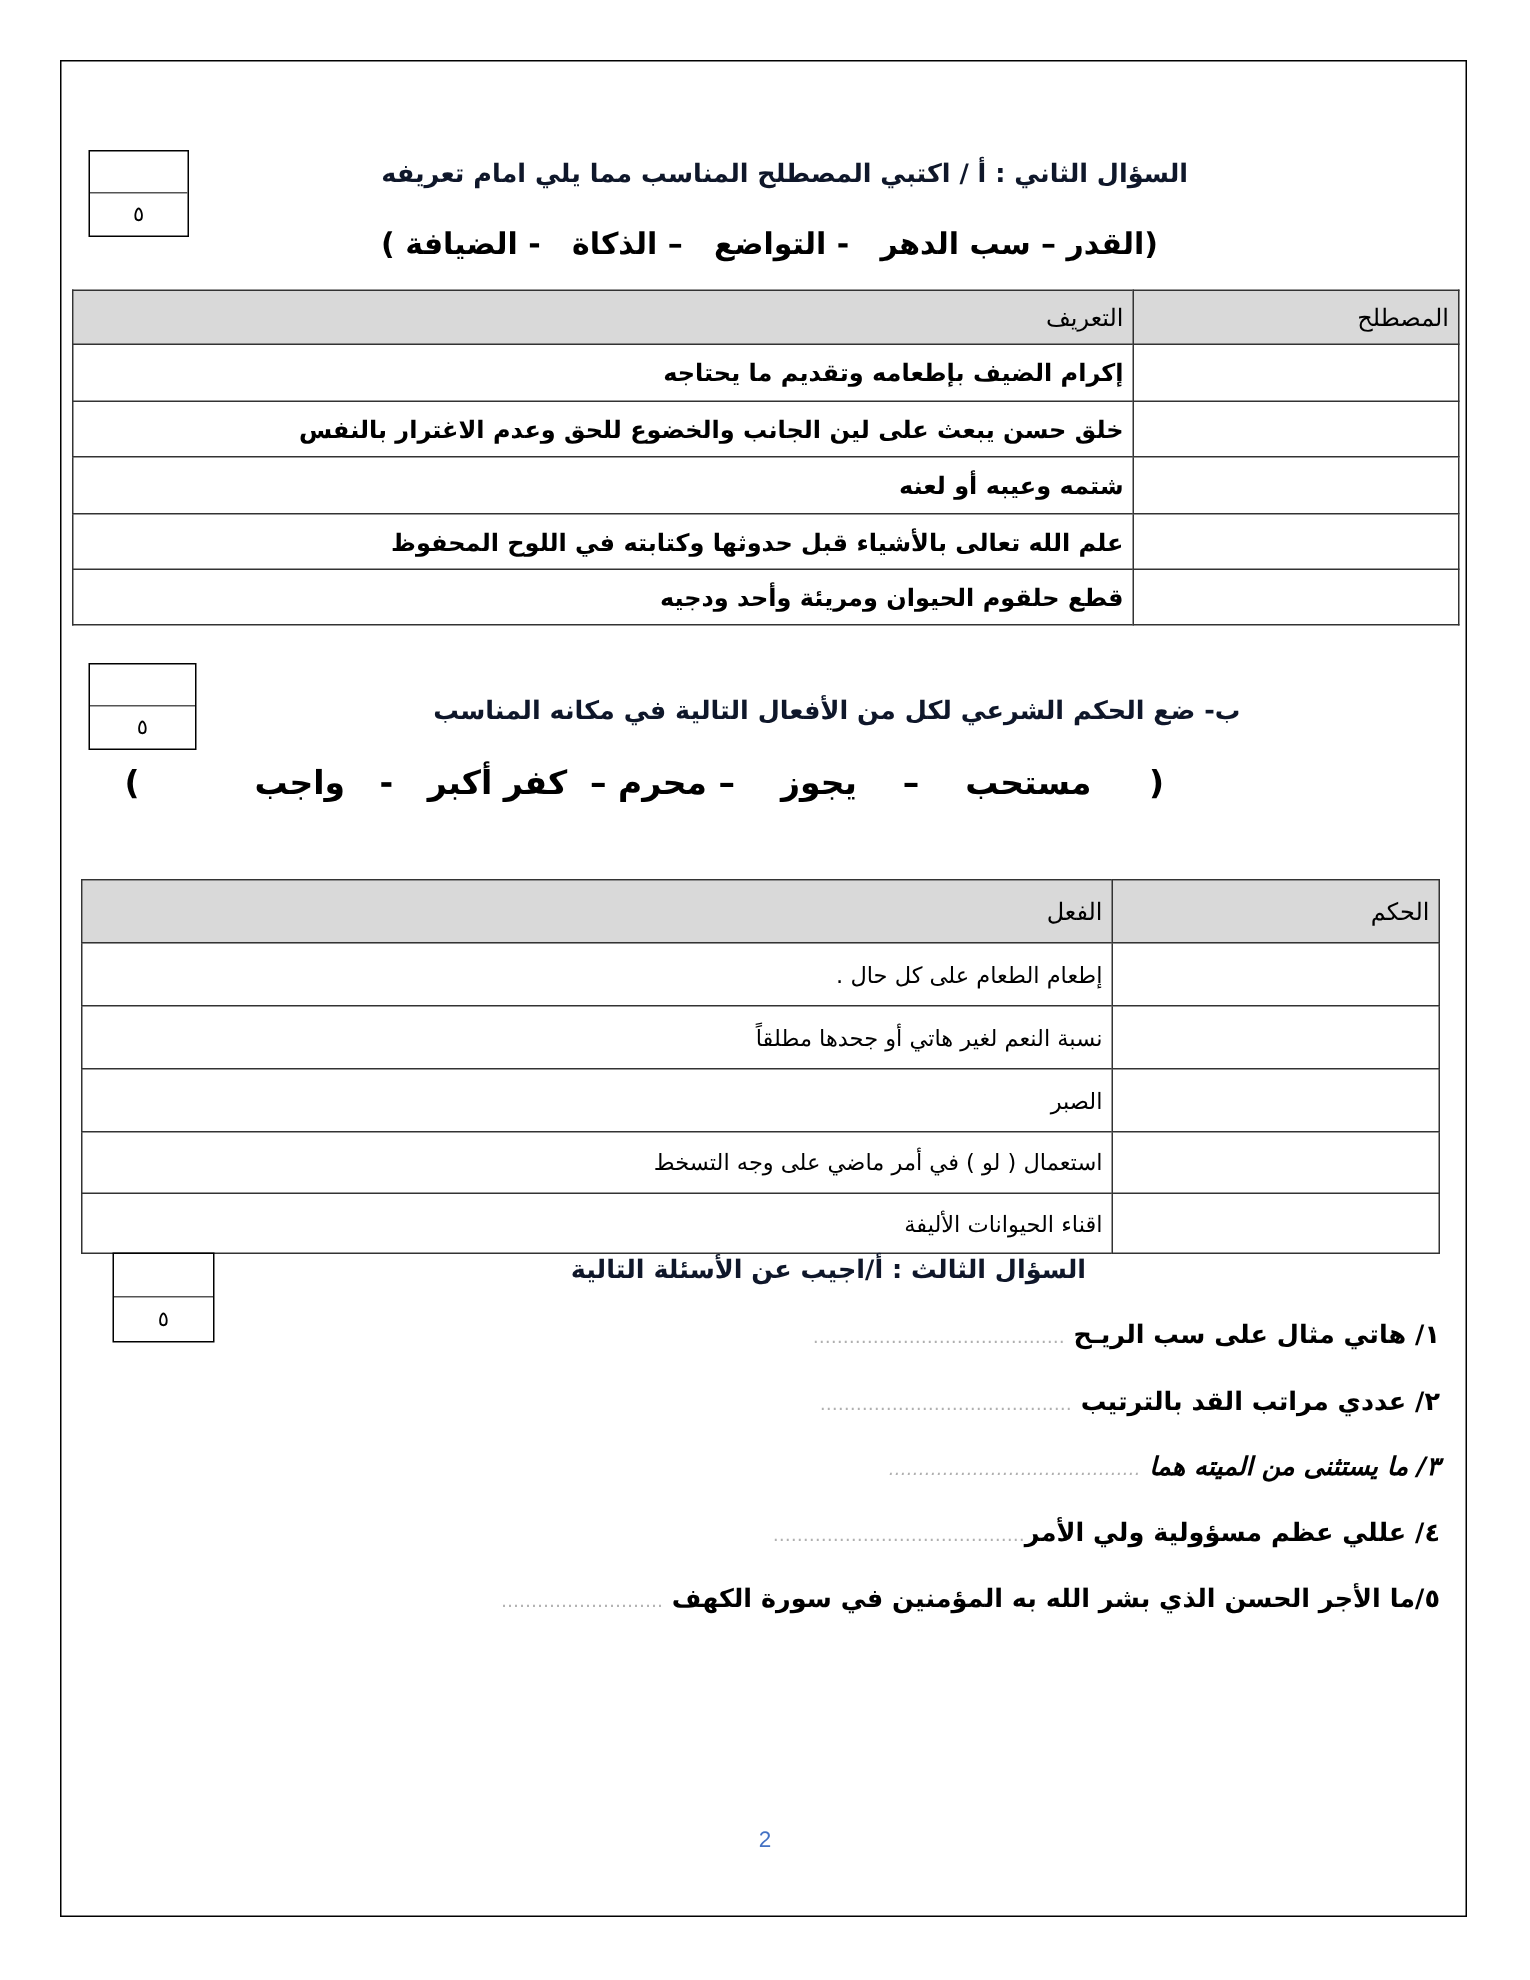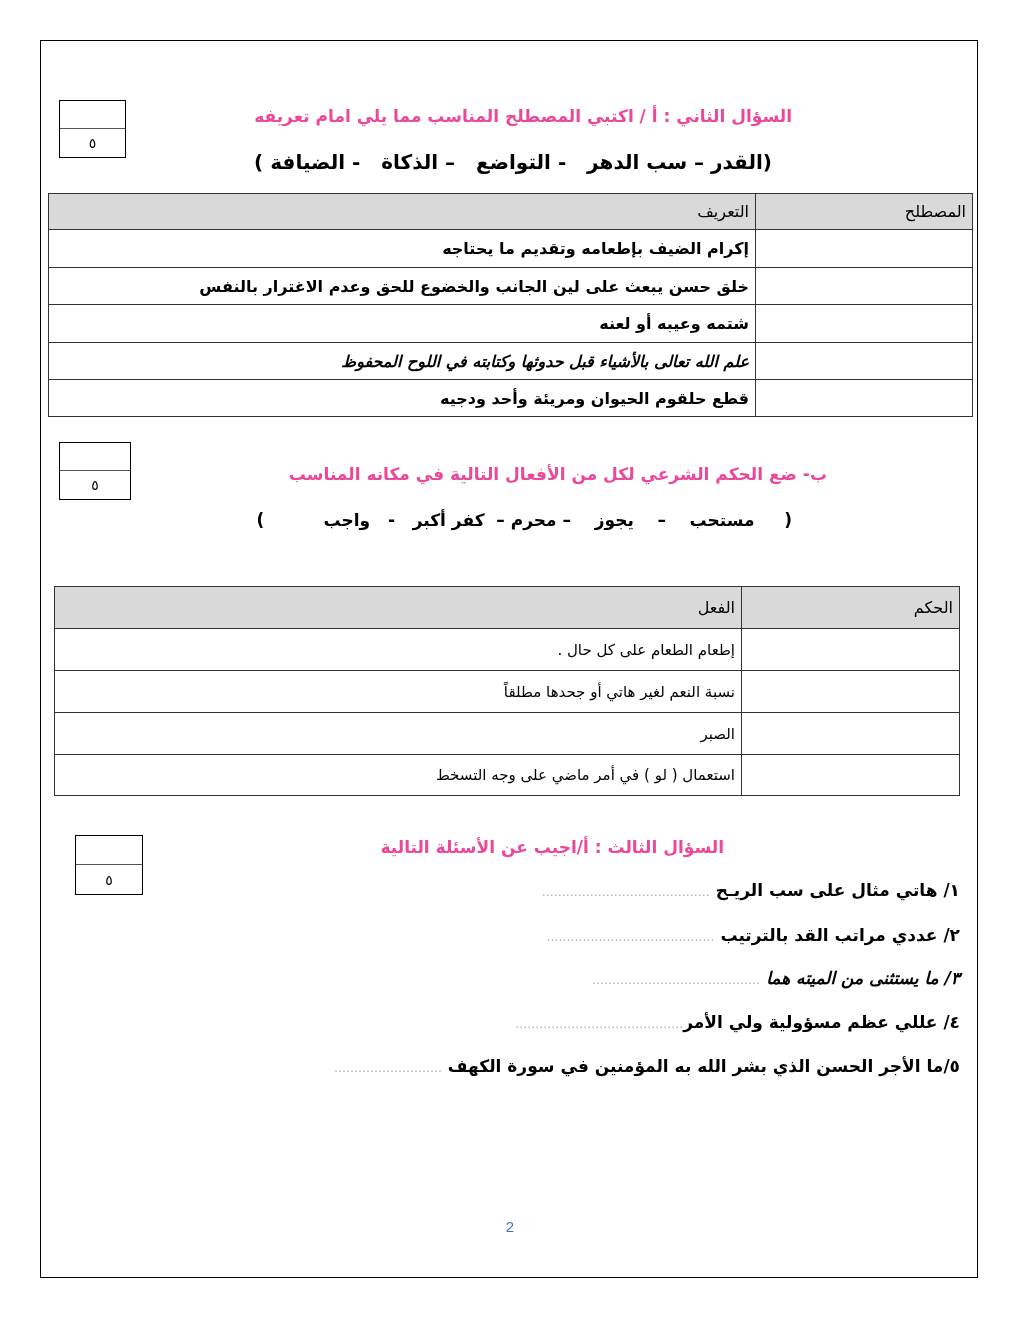--- a/index.html
+++ b/index.html
@@ -1,20 +1,20 @@
 <!DOCTYPE html>
 <html><head>
   <meta charset="utf-8">
   <style>
     html, body { margin: 0; padding: 0; background: #ffffff; }
     body { width: 1020px; height: 1320px; position: relative; font-family: "DejaVu Sans", sans-serif; color: #000; }
     .page-border { position: absolute; left: 40px; top: 40px; width: 938px; height: 1238px; border: 1.5px solid #000; box-sizing: border-box; }
     .abs { position: absolute; }
     .rtl { direction: rtl; text-align: right; }
-    .red { color: #ec4899; font-weight: bold; }
+    .red { color: #0f172a; font-weight: bold; }
     .bold { font-weight: bold; }
 
     .score-box { position: absolute; border: 1.5px solid #000; box-sizing: border-box; }
     .score-box .top { height: 50%; border-bottom: 1.5px solid #555; box-sizing: border-box; }
     .score-box .bottom { height: 50%; display: flex; align-items: center; justify-content: center; font-size: 14px; }
 
     table { border-collapse: collapse; position: absolute; direction: rtl; table-layout: fixed; }
     td, th { border: 1.5px solid #333; padding: 0 6px; font-weight: normal; text-align: right; vertical-align: middle; margin-top: 14px; }
     th { background: #d9d9d9; font-size: 16px; }
 
@@ -53,38 +53,38 @@
     <td class="def">إكرام الضيف بإطعامه وتقديم ما يحتاجه</td>
   </tr>
   <tr style="height:37px;padding-left:45px;">
     <td></td>
     <td class="def">خلق حسن يبعث على لين الجانب والخضوع للحق وعدم الاغترار بالنفس</td>
   </tr>
   <tr style="height:38px;">
     <td></td>
     <td class="def">شتمه وعيبه أو لعنه</td>
   </tr>
-  <tr style="height:37px;font-style:italic;">
+  <tr style="height:37px;">
     <td></td>
     <td class="def"> علم الله تعالى بالأشياء قبل حدوثها وكتابته في اللوح المحفوظ</td>
   </tr>
   <tr style="height:37px;">
     <td></td>
     <td class="def">قطع حلقوم الحيوان ومريئة وأحد ودجيه</td>
   </tr>
 </tbody>
   </table>
 
 <div class="score-box" style="left:59px; top:442px; width:72px; height:58px;">
   <div class="top"></div>
   <div class="bottom">٥</div>
 </div>
 
 <div class="abs rtl red" style="right:193px; top:464px; font-size:17px; white-space:nowrap;">ب- ضع الحكم الشرعي لكل من الأفعال التالية في مكانه المناسب</div>
-<div class="abs rtl bold" style="right:228px; top:510px; font-size:17px; white-space:pre;">(     مستحب    –    يجوز    – محرم –  كفر أكبر   -   واجب          )</div>
+<div class="abs rtl bold" style="right:244px; top:510px; font-size:22px; white-space:pre;">(     مستحب    –    يجوز    – محرم –  كفر أكبر   -   واجب          )</div>
 
 <table id="t2" style="left:54px; top:586px; width:906px;">
   <colgroup>
       <col style="width:218px">
       <col>
     </colgroup>
   <tbody>
       <tr style="height:42px;">
     <th>الحكم</th>
     <th>الفعل</th>
@@ -97,20 +97,24 @@
     <td></td>
     <td class="act">نسبة النعم لغير هاتي أو جحدها مطلقاً</td>
   </tr>
   <tr style="height:42px;">
     <td></td>
     <td class="act">الصبر</td>
   </tr>
   <tr style="height:41px;">
     <td></td>
     <td class="act">استعمال ( لو  ) في أمر ماضي على وجه التسخط</td>
+  </tr>
+  <tr style="height:40px;">
+    <td></td>
+    <td class="act">اقناء الحيوانات الأليفة</td>
   </tr>
 </tbody>
   </table>
 
 <div class="score-box" style="left:75px; top:835px; width:68px; height:60px;">
   <div class="top"></div>
   <div class="bottom">٥</div>
 </div>
 
 <div class="abs rtl red" style="right:296px; top:837px; font-size:17px; white-space:nowrap;">السؤال الثالث : أ/اجيب عن الأسئلة التالية</div>

